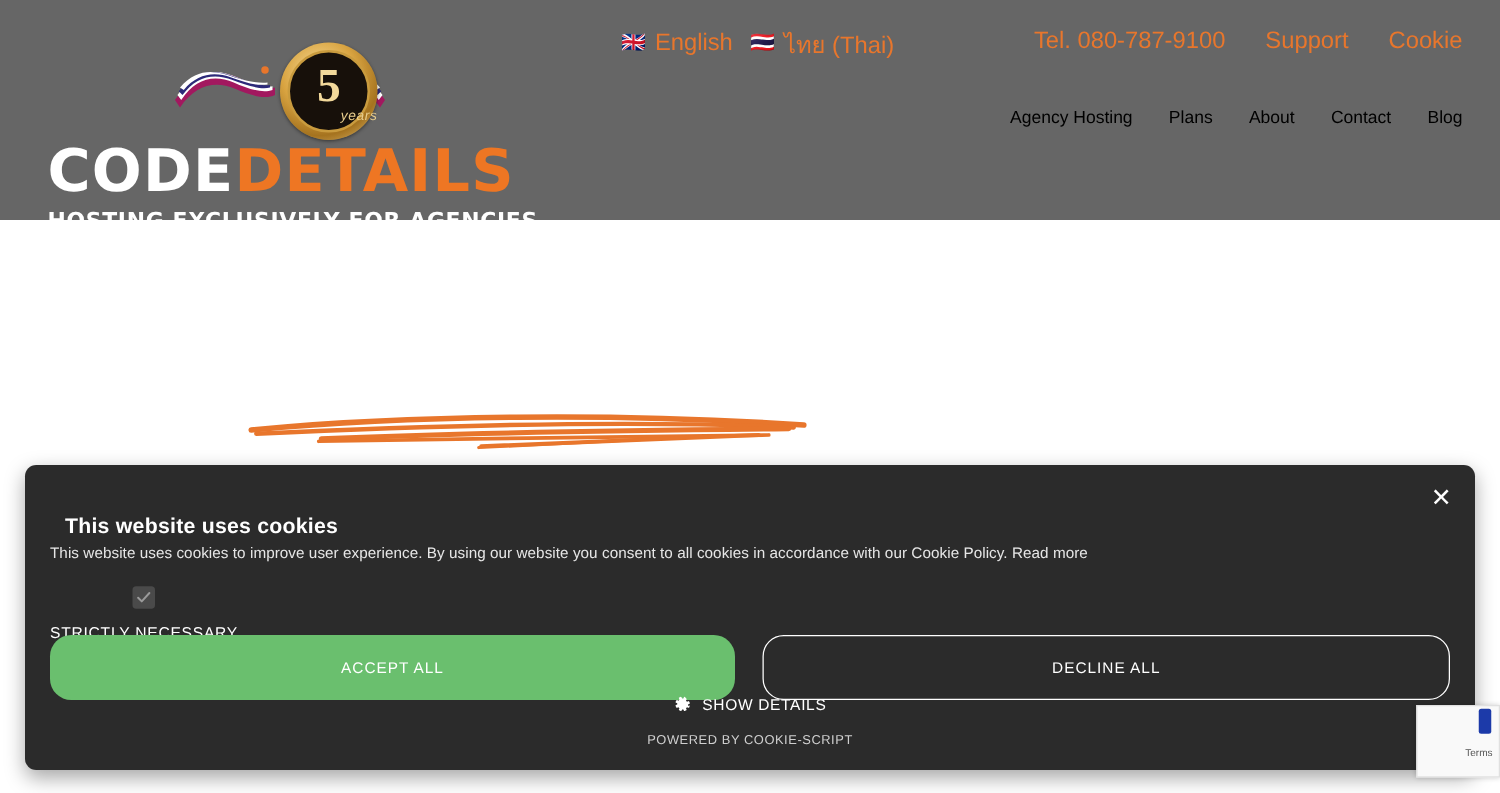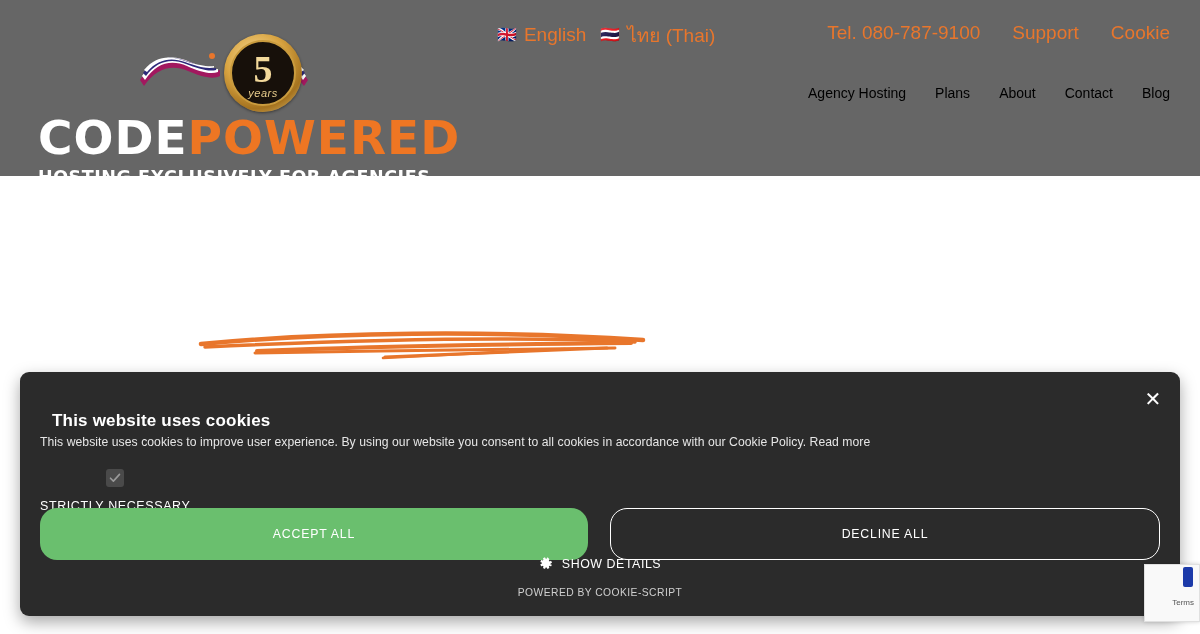--- a/index.html
+++ b/index.html
@@ -77,21 +77,21 @@
     font-weight: bold;
     line-height: 1;
     margin-top: -8px;
     font-family: "Liberation Serif", serif;
   }
   .badge-years {
     position: absolute;
     z-index: 2;
     bottom: 13px;
     left: 0; right: 0;
-    text-align: center;
+    text-align: right;
     color: #e8cd8d;
     font-size: 11px;
     font-style: italic;
     letter-spacing: .5px;
   }
 
   .wordmark {
     font-size: 47px;
     font-weight: bold;
     letter-spacing: 1px;
@@ -317,21 +317,21 @@
     font-size: 10.3px;
     letter-spacing: .45px;
     color: #cfcfcf;
   }
 
   
   .recaptcha-badge {
     position: absolute;
     right: 0;
     top: 564px;
-    width: 56px;
+    width: 67px;
     height: 58px;
     background: #f9f9f9;
     border: 1px solid #e0e0e0;
     box-shadow: 0 0 4px rgba(0,0,0,.18);
     box-sizing: border-box;
     overflow: hidden;
   }
   .recaptcha-mark {
     position: absolute;
     right: 6px;
@@ -378,21 +378,21 @@
           </g>
         </svg>
       </span>
 
       <div class="years-badge">
         <span class="badge-num">5</span>
         <span class="badge-years">years</span>
       </div>
     </div>
 
-    <div class="wordmark"><span class="wm-code">CODE</span><span class="wm-orange">POWERED</span></div>
+    <div class="wordmark"><span class="wm-code">CODE</span><span class="wm-orange">DETAILS</span></div>
     <div class="tagline">HOSTING EXCLUSIVELY FOR AGENCIES</div>
   </div>
 
   <div class="lang-group">
     <a class="lang-link" href="#">
       <span class="flag-emoji">🇬🇧</span>
       <span>English</span>
     </a>
     <a class="lang-link" href="#">
       <span class="flag-emoji">🇹🇭</span>

